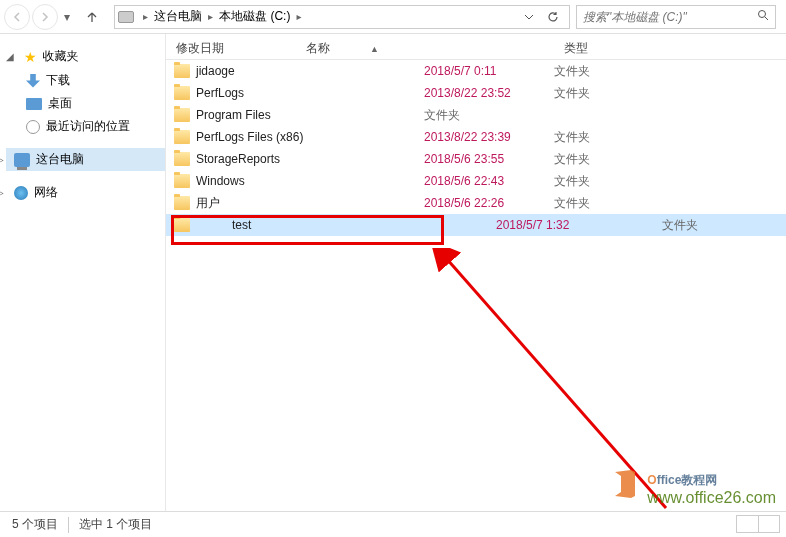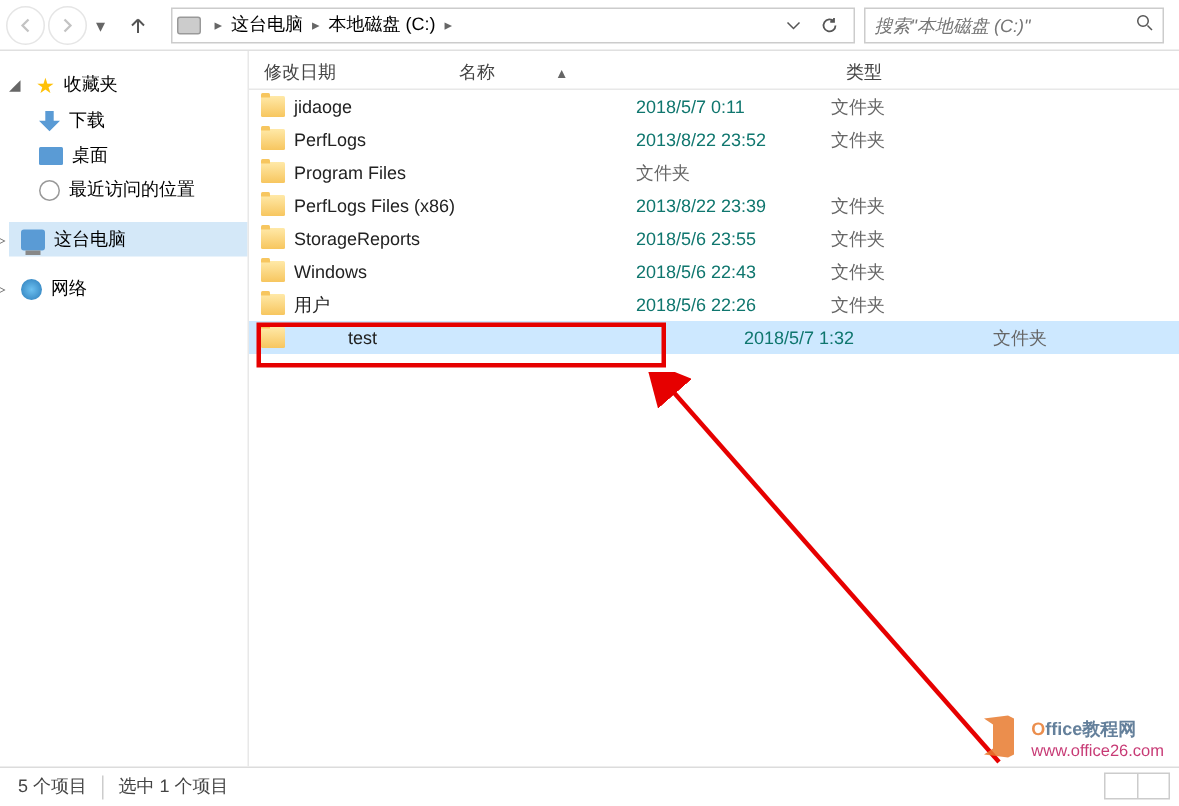--- a/index.html
+++ b/index.html
@@ -42,37 +42,37 @@
     .col-date { width: 130px; }
     .col-type { width: 108px; }
     .col-size { flex: 1; }
     .sort-arrow { margin-left: 40px; font-size: 9px; color: #666; }
     
     .file-list { flex: 1; position: relative; }
     .file-row { display: flex; align-items: center; height: 22px; }
     .file-row.selected { background: #cde8ff; gap: 36px; }
     .file-icon-cell { width: 30px; display: flex; justify-content: flex-end; padding-right: 6px; }
     .file-name { width: 228px; color: #222; }
-    .file-date { width: 130px; color: #0f766e; }
+    .file-date { width: 130px; color: #be185d; }
     .file-type { width: 108px; color: #666; }
     
     .red-box { position: absolute; border: 3px solid #e60000; left: 5px; top: 155px; width: 273px; height: 30px; pointer-events: none; }
     .red-arrow { position: absolute; left: 260px; top: 188px; pointer-events: none; }
     
     .statusbar { position: absolute; bottom: 0; left: 0; right: 0; height: 26px; border-top: 1px solid #dcdcdc; display: flex; align-items: center; padding: 0 12px; background: #fff; }
     .status-text { color: #444; }
     .status-sep { border-left: 1px solid #ccc; height: 16px; margin: 0 10px; }
     
-    .watermark { position: absolute; right: 10px; bottom: 30px; display: flex; align-items: flex-end; gap: 6px; opacity: 0.85; }
+    .watermark { position: absolute; right: 10px; bottom: 30px; display: flex; align-items: flex-start; gap: 6px; opacity: 0.85; }
     .wm-icon { width: 32px; height: 32px; }
     .wm-text { display: flex; flex-direction: column; }
     .wm-title { font-size: 18px; font-weight: bold; }
     .wm-title .o { color: #e87b2f; }
     .wm-title .rest { color: #4a6a8a; }
-    .wm-url { font-size: 11px; color: #be185d; }
+    .wm-url { font-size: 16px; color: #4d7c0f; }
     
     .pc-icon { width: 16px; height: 14px; background: #5a9bd5; border-radius: 2px; position: relative; }
     .pc-icon::after { content:''; position: absolute; bottom: -3px; left: 3px; width: 10px; height: 3px; background: #888; }
     .disk-icon { width: 16px; height: 12px; background: #ccc; border-radius: 2px; border: 1px solid #999; }
     .net-icon { width: 14px; height: 14px; background: radial-gradient(#6cc0f0,#2a7ab8); border-radius: 50%; }
     .clock-icon { width: 14px; height: 14px; border: 1px solid #999; border-radius: 50%; position: relative; background: #fff; }
     .dl-icon { width: 14px; height: 14px; background: #5a9bd5; clip-path: polygon(30% 0,70% 0,70% 50%,100% 50%,50% 100%,0 50%,30% 50%); }
     .desk-icon { width: 16px; height: 12px; background: #5a9bd5; border-radius: 1px; }
     .view-btn { position: absolute; right: 6px; bottom: 4px; width: 44px; height: 18px; border: 1px solid #ccc; display: flex; }
     .view-btn > div { flex: 1; border-right: 1px solid #ccc; }

